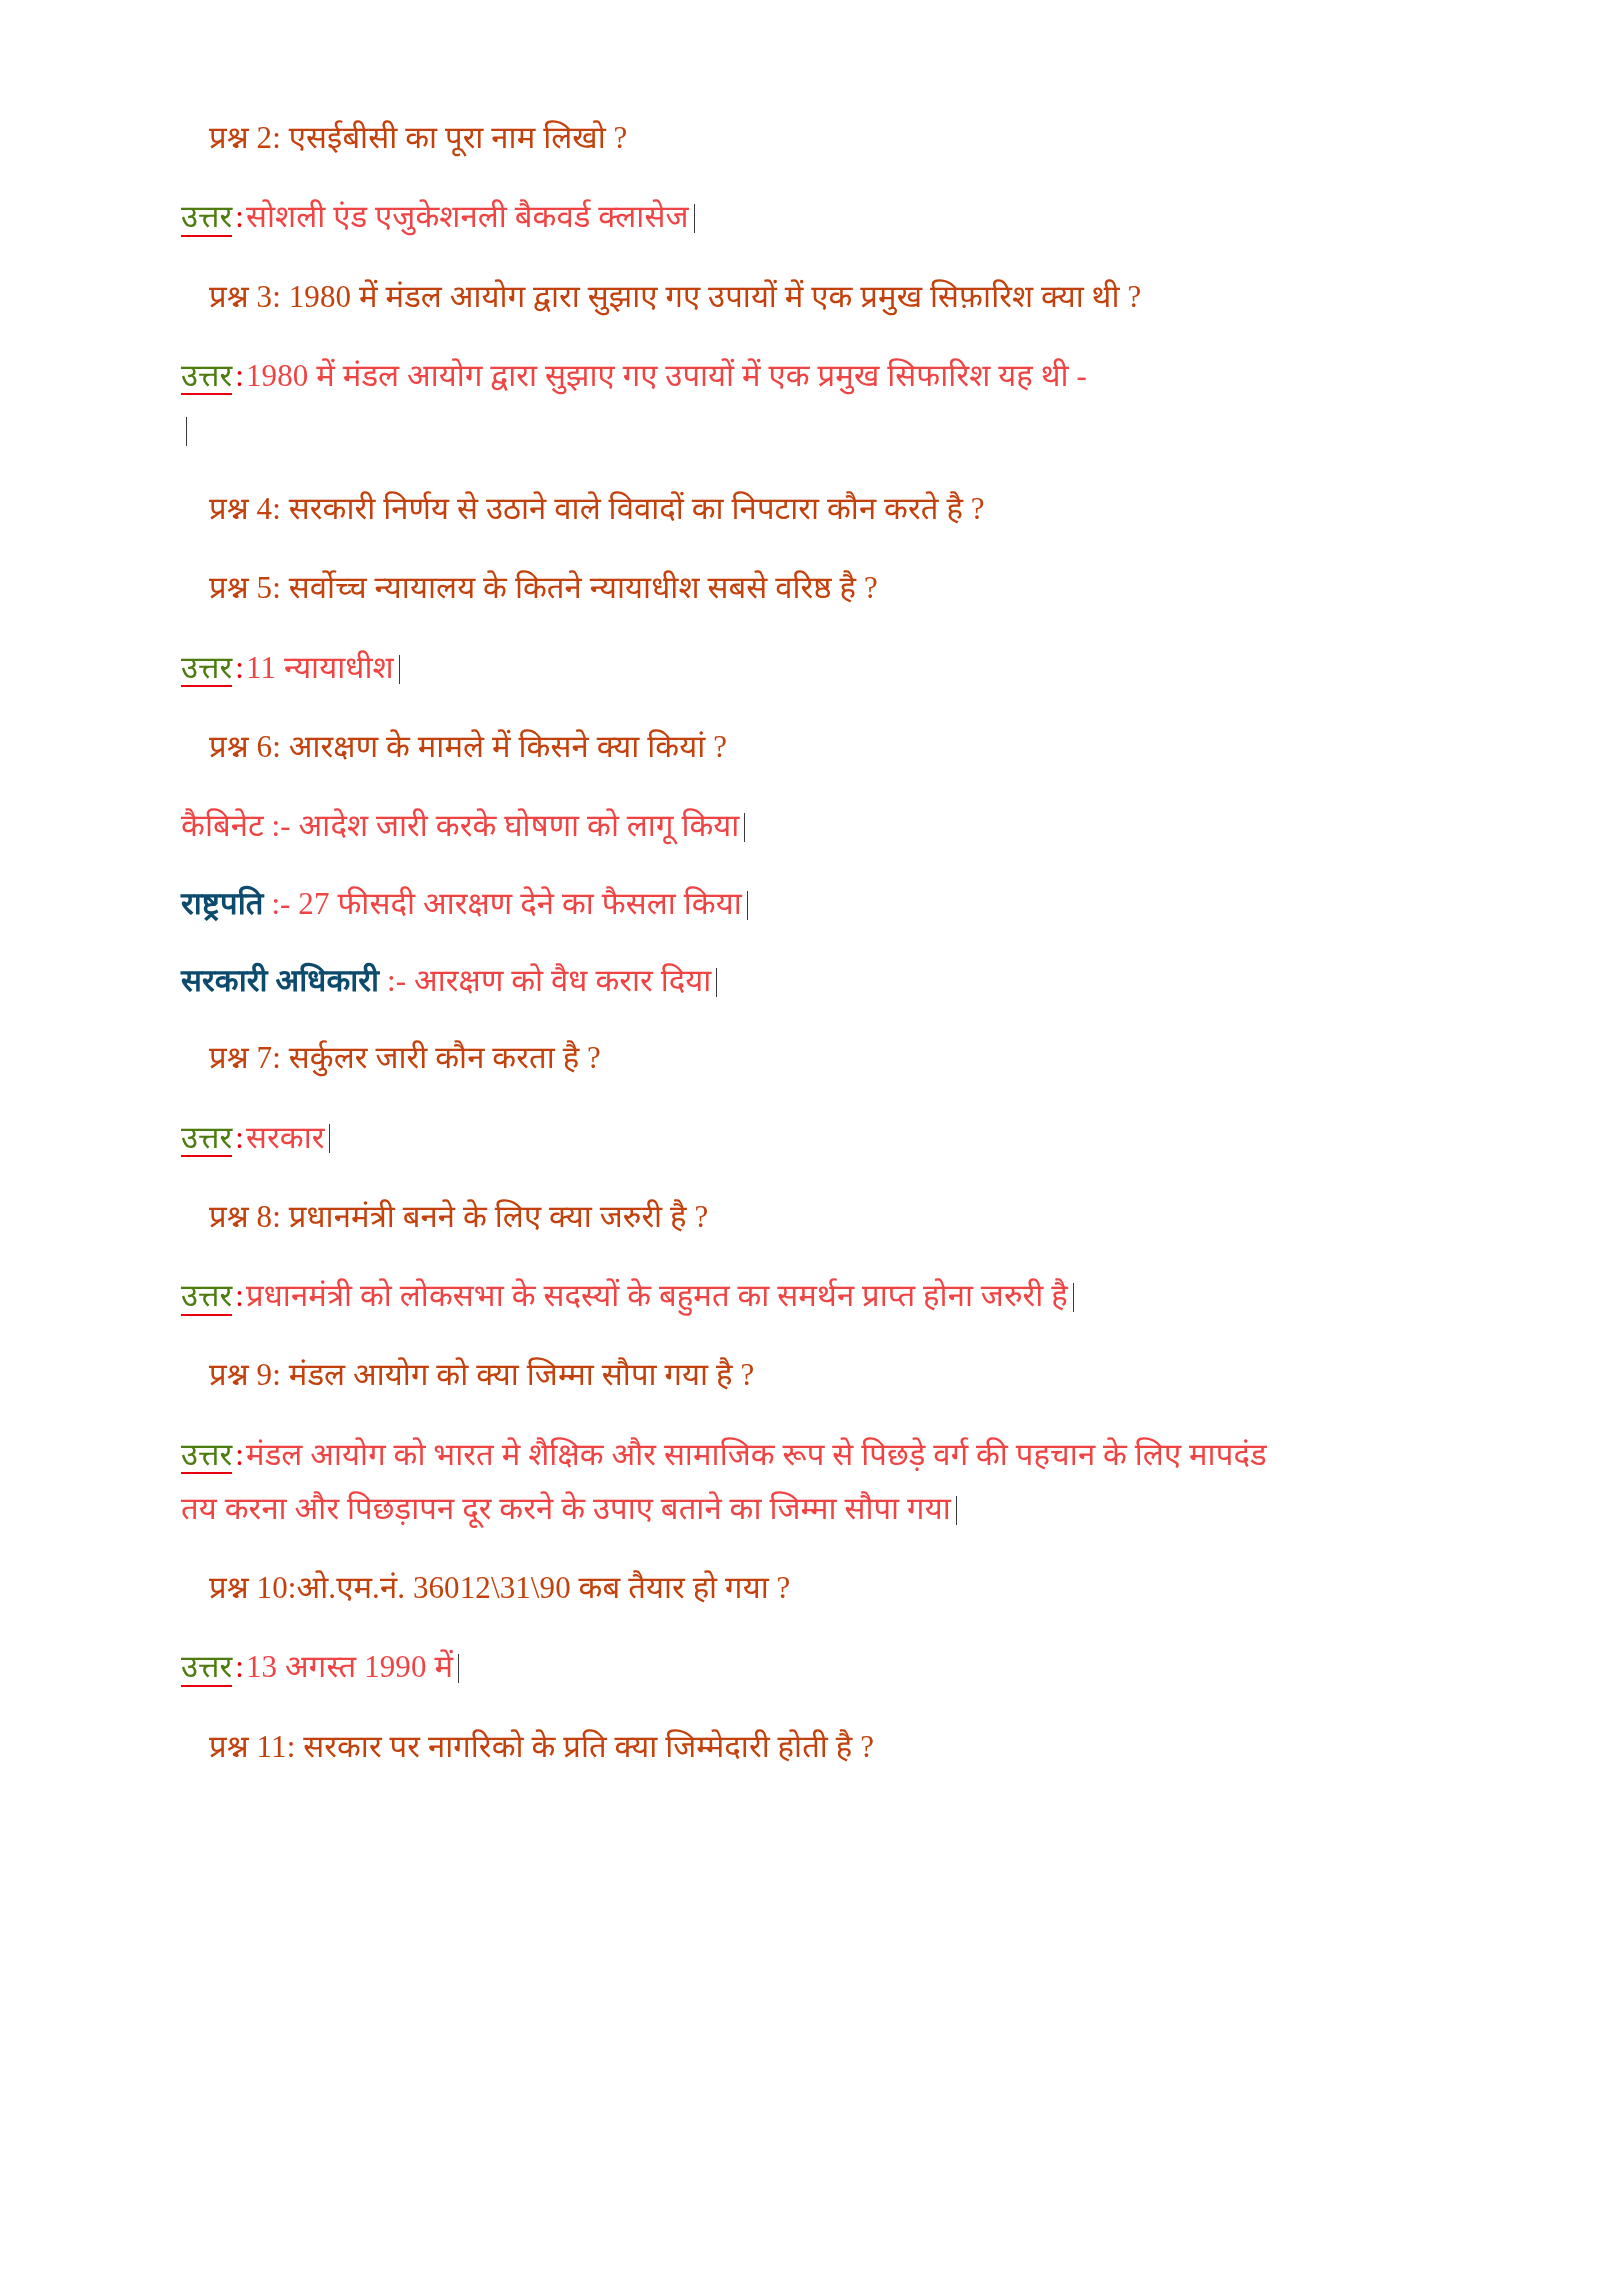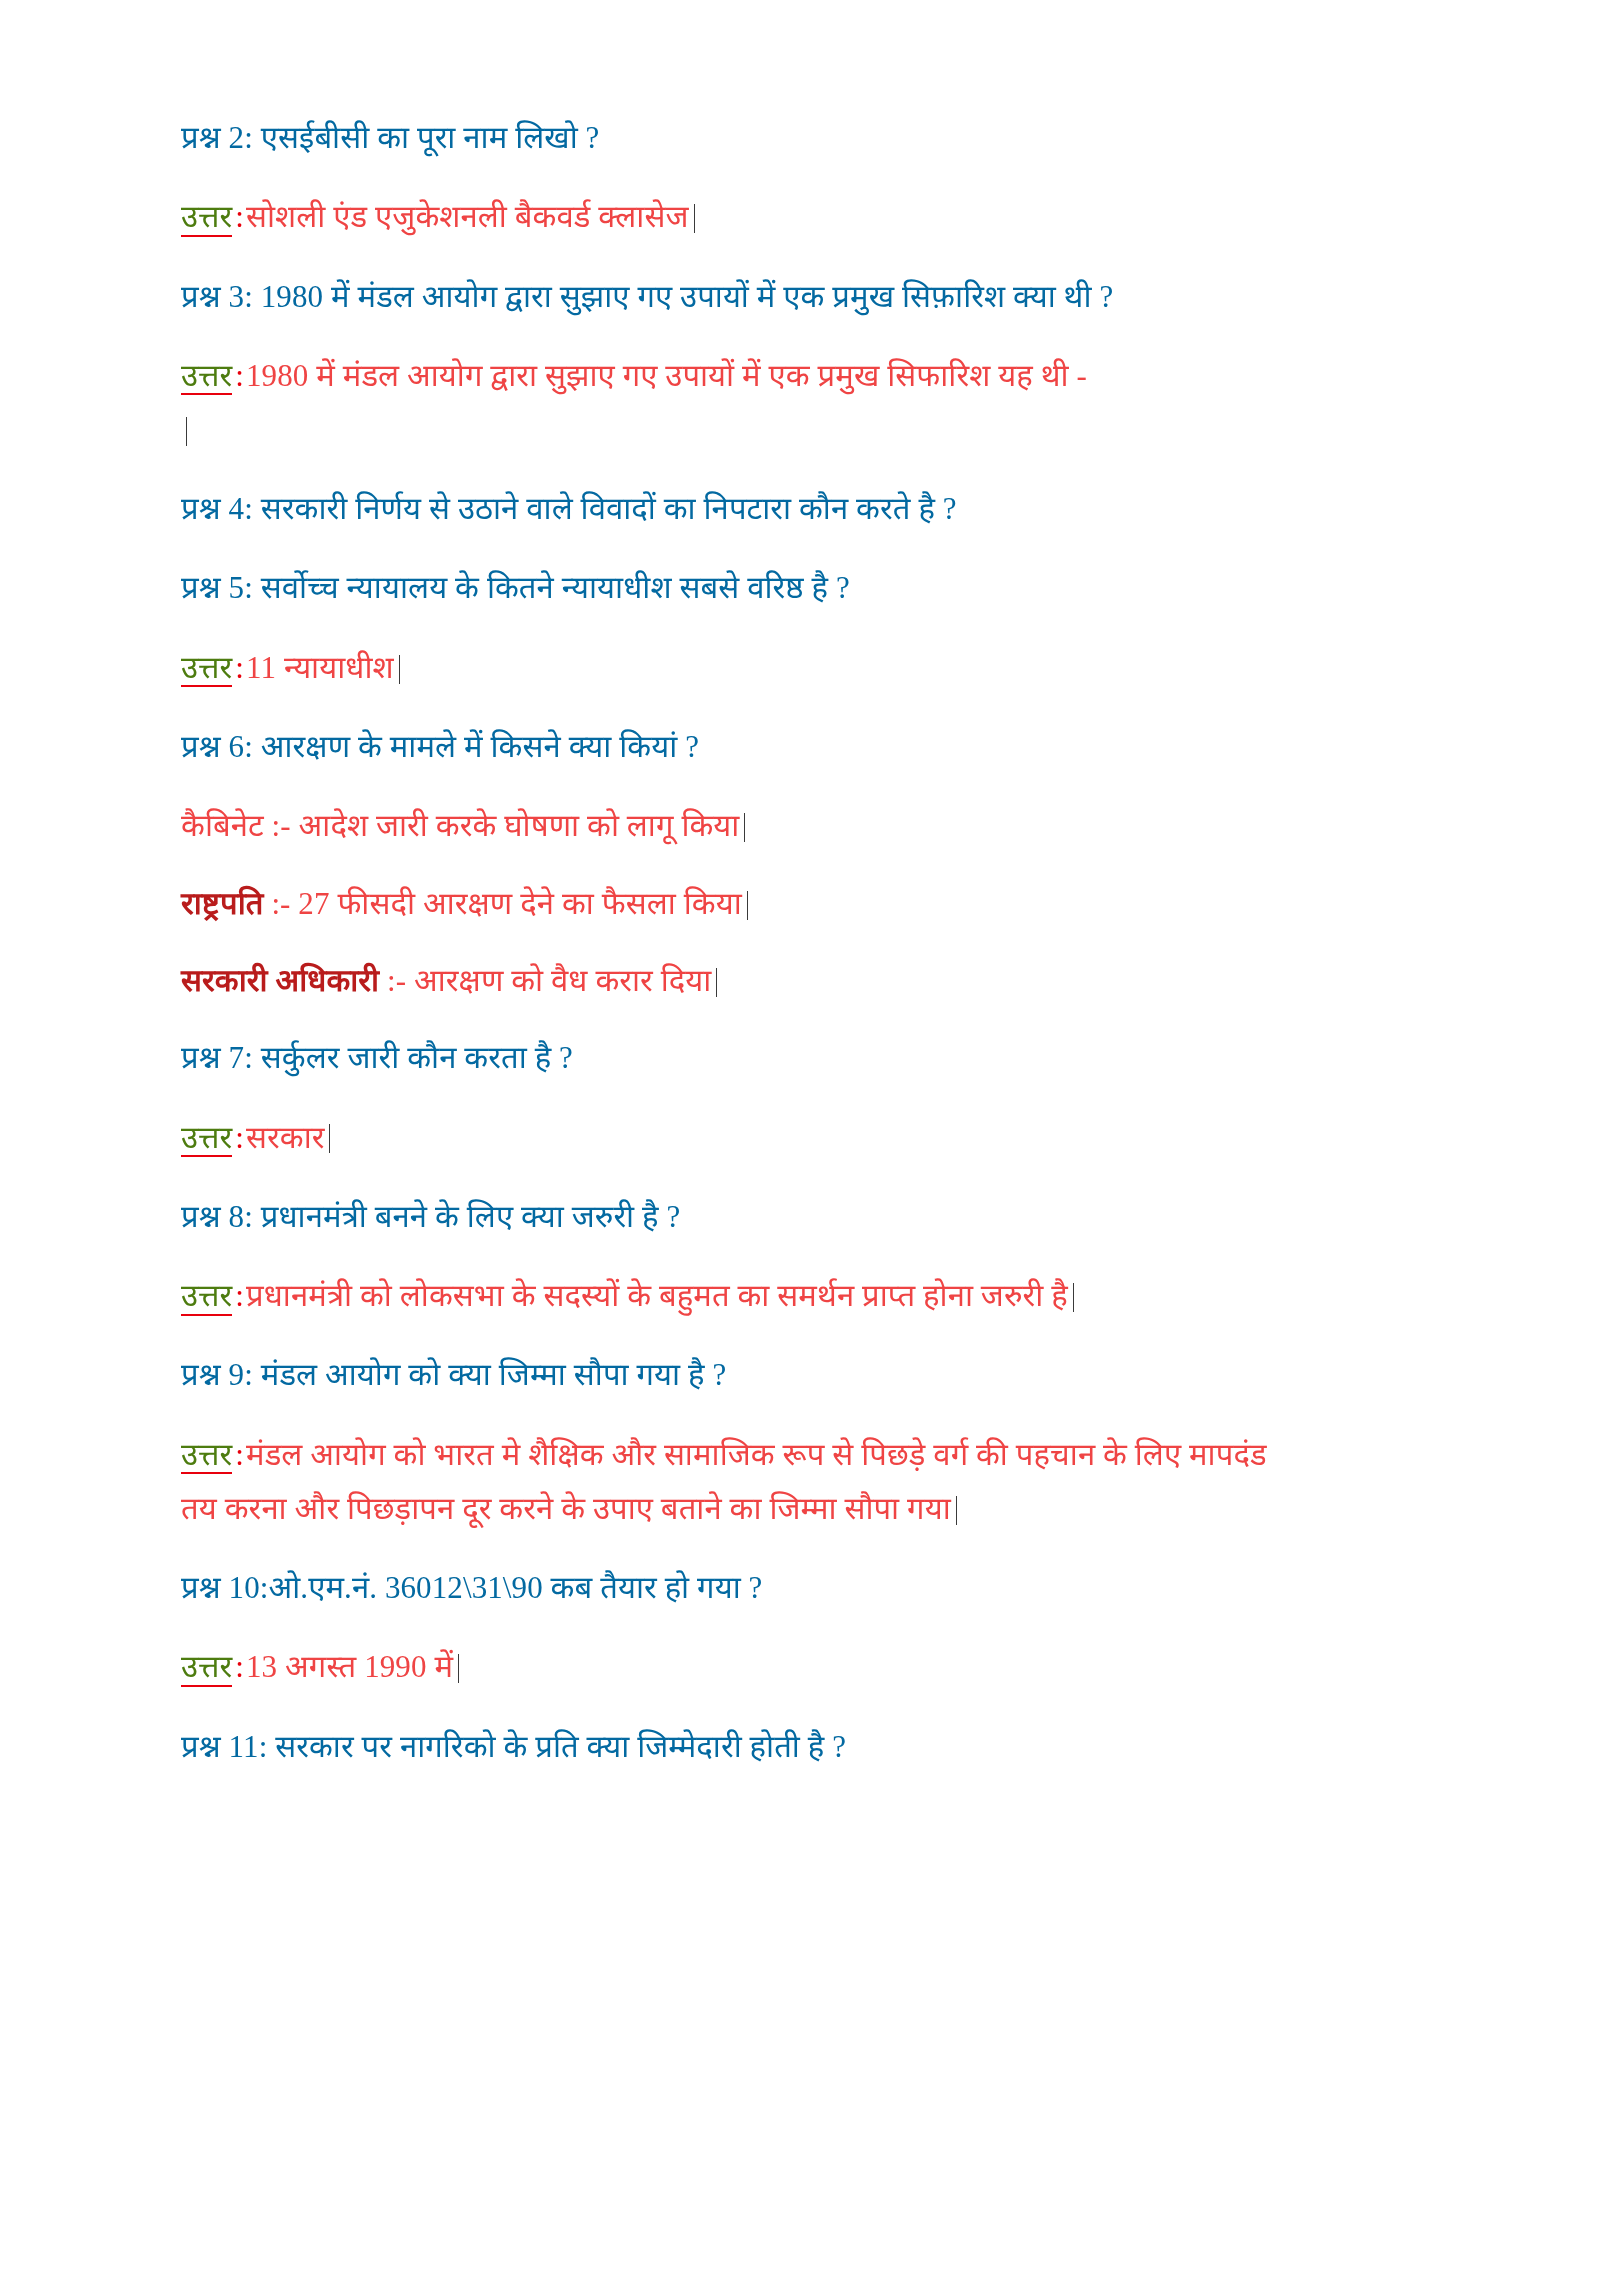--- a/index.html
+++ b/index.html
@@ -57,25 +57,26 @@
     line-height: 1.05;
   }
   .ans-colon {
     color: #e8000d;
     margin: 0 2px 0 2.9px;
   }
   .ans-text {
     color: #ef4444;
   }
   .q-text {
-    color: #0369a1;
+    color: #c2410c;
+    margin-left: 28px;
   }
   .bold-label {
     font-weight: bold;
-    color: #b91c1c;
+    color: #0c4a6e;
   }
   
   .bar {
     display: inline-block;
     width: 1px;
     height: 29px;
     background: #3a3a3a;
     vertical-align: -5.9px;
     margin-left: 4.9px;
   }

